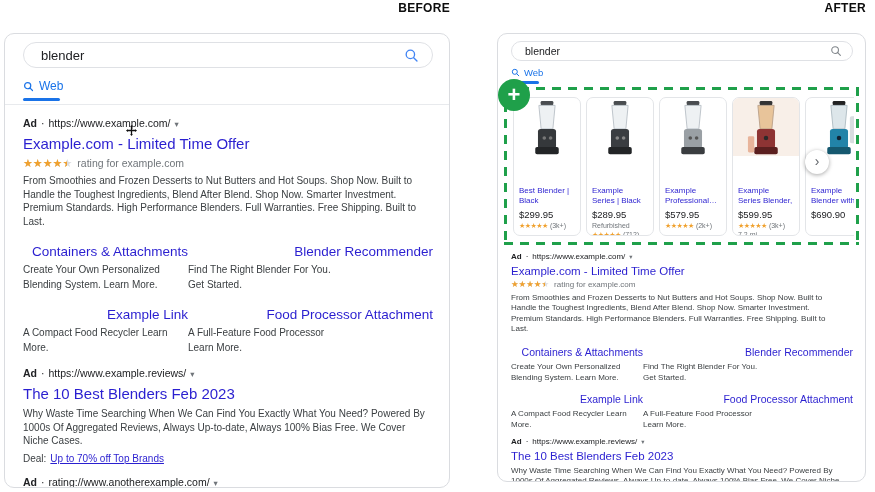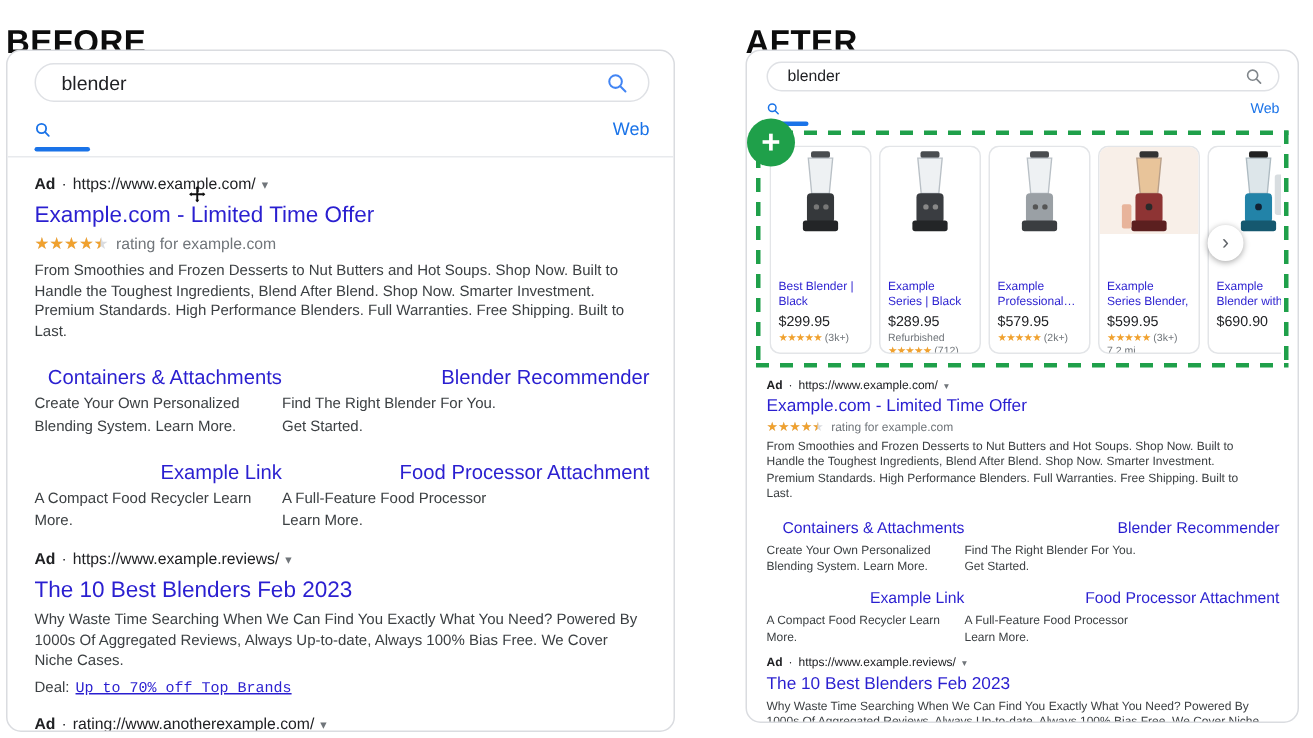--- a/index.html
+++ b/index.html
@@ -4,39 +4,39 @@
 <style>
   :root{
     --link-blue:#2a1fd0; --tab-blue:#1a73e8; --star-orange:#f0a12e;
     --accent-green:#1fa04a; --text-dark:#202124; --text-gray:#70757a;
     --desc-gray:#3c4043; --border-gray:#dadce0;
   }
   *{box-sizing:border-box; margin:0; padding:0;}
   html,body{background:#fff;}
   body{width:875px; height:492px; position:relative; font-family:"Liberation Sans",sans-serif; overflow:hidden;}
 
-  .hdr{position:absolute; top:15px; font-weight:bold; font-size:22px; color:#0d0d0d; text-align:left; letter-spacing:.3px;}
+  .hdr{position:absolute; top:1px; font-weight:bold; font-size:12px; color:#0d0d0d; text-align:right; letter-spacing:.3px;}
   #hdr-before{left:4px; width:446px;}
   #hdr-after{left:497px; width:369px;}
 
   .panel{position:absolute; top:33px; background:#fff; border:1px solid var(--border-gray); border-radius:10px; overflow:hidden;}
   #panel-before{left:4px; width:446px; height:455px; padding:8px 16px 0 18px;}
   #panel-after{left:497px; width:369px; height:449px; padding:7px 12px 0 13px;}
 
   .pill{border:1px solid #dfe1e5; border-radius:16px; display:flex; align-items:center; background:#fff;}
   #panel-before .pill{height:26px; padding:0 13px 0 17px;}
   #panel-after .pill{height:20px; padding:0 10px 0 13px; border-radius:12px;}
   input.query{border:none; outline:none; flex:1; color:var(--text-dark); font-family:inherit; background:transparent;}
   #panel-before input.query{font-size:13px;}
   #panel-after input.query{font-size:10.5px;}
   .search-icon{display:flex; align-items:center;}
   #panel-before .search-icon{color:#4285f4;}
   #panel-after .search-icon{color:#80868b;}
 
-  .tabs{display:flex; align-items:center; color:var(--tab-blue);justify-content:space-between;}
+  .tabs{display:flex; align-items:center; color:var(--tab-blue);}
   #panel-before .tabs{margin-top:11px; font-size:12px; gap:5px;}
   #panel-after .tabs{margin-top:6px; font-size:9.5px; gap:4px;}
   .tab-underline{background:var(--tab-blue); border-radius:3px;}
   #panel-before .tab-underline{width:37px; height:3px; margin-top:5px;}
   #panel-after .tab-underline{width:28px; height:2.5px; margin-top:3px;}
   #panel-before .divider{height:1px; background:#e8eaed; margin:3px -16px 0 -18px;}
 
   .adline{color:var(--text-dark); display:flex; align-items:baseline; gap:4px;}
   #panel-before .adline{font-size:10.5px; margin-top:12px;}
   #panel-after .adline{font-size:8px; margin-top:7px;}
@@ -62,21 +62,21 @@
   #panel-after .sitelinks{grid-template-columns:132px 1fr; margin-top:11px; row-gap:10px;}
   .sl-title{color:var(--link-blue);text-align:right;}
   #panel-before .sl-title{font-size:13.5px;}
   #panel-after .sl-title{font-size:10.5px;}
   .sl-desc{color:var(--desc-gray);}
   #panel-before .sl-desc{font-size:10px; line-height:14.5px; margin-top:4px; max-width:148px;}
   #panel-after .sl-desc{font-size:8px; line-height:11px; margin-top:3px; max-width:118px;}
 
   .deal{color:var(--desc-gray); display:flex; gap:4px; align-items:baseline;}
   #panel-before .deal{font-size:10px; margin-top:5px;}
-  .deal-link{color:var(--link-blue); text-decoration:underline;font-family:Liberation Mono, monospace;}
+  .deal-link{color:var(--link-blue); text-decoration:underline;}
 
   .cursor{position:absolute; left:121px; top:88px;}
 
   
   .carousel{position:relative; margin:3px -6px 0 -7px; height:158px;}
   .dash-t,.dash-b{position:absolute; left:0; right:0; height:3px; z-index:6;
     background:repeating-linear-gradient(90deg, var(--accent-green) 0 9px, transparent 9px 16px);}
   .dash-t{top:0;} .dash-b{bottom:0;}
   .dash-l,.dash-r{position:absolute; top:0; bottom:0; width:3px; z-index:6;
     background:repeating-linear-gradient(180deg, var(--accent-green) 0 9px, transparent 9px 16px);}

